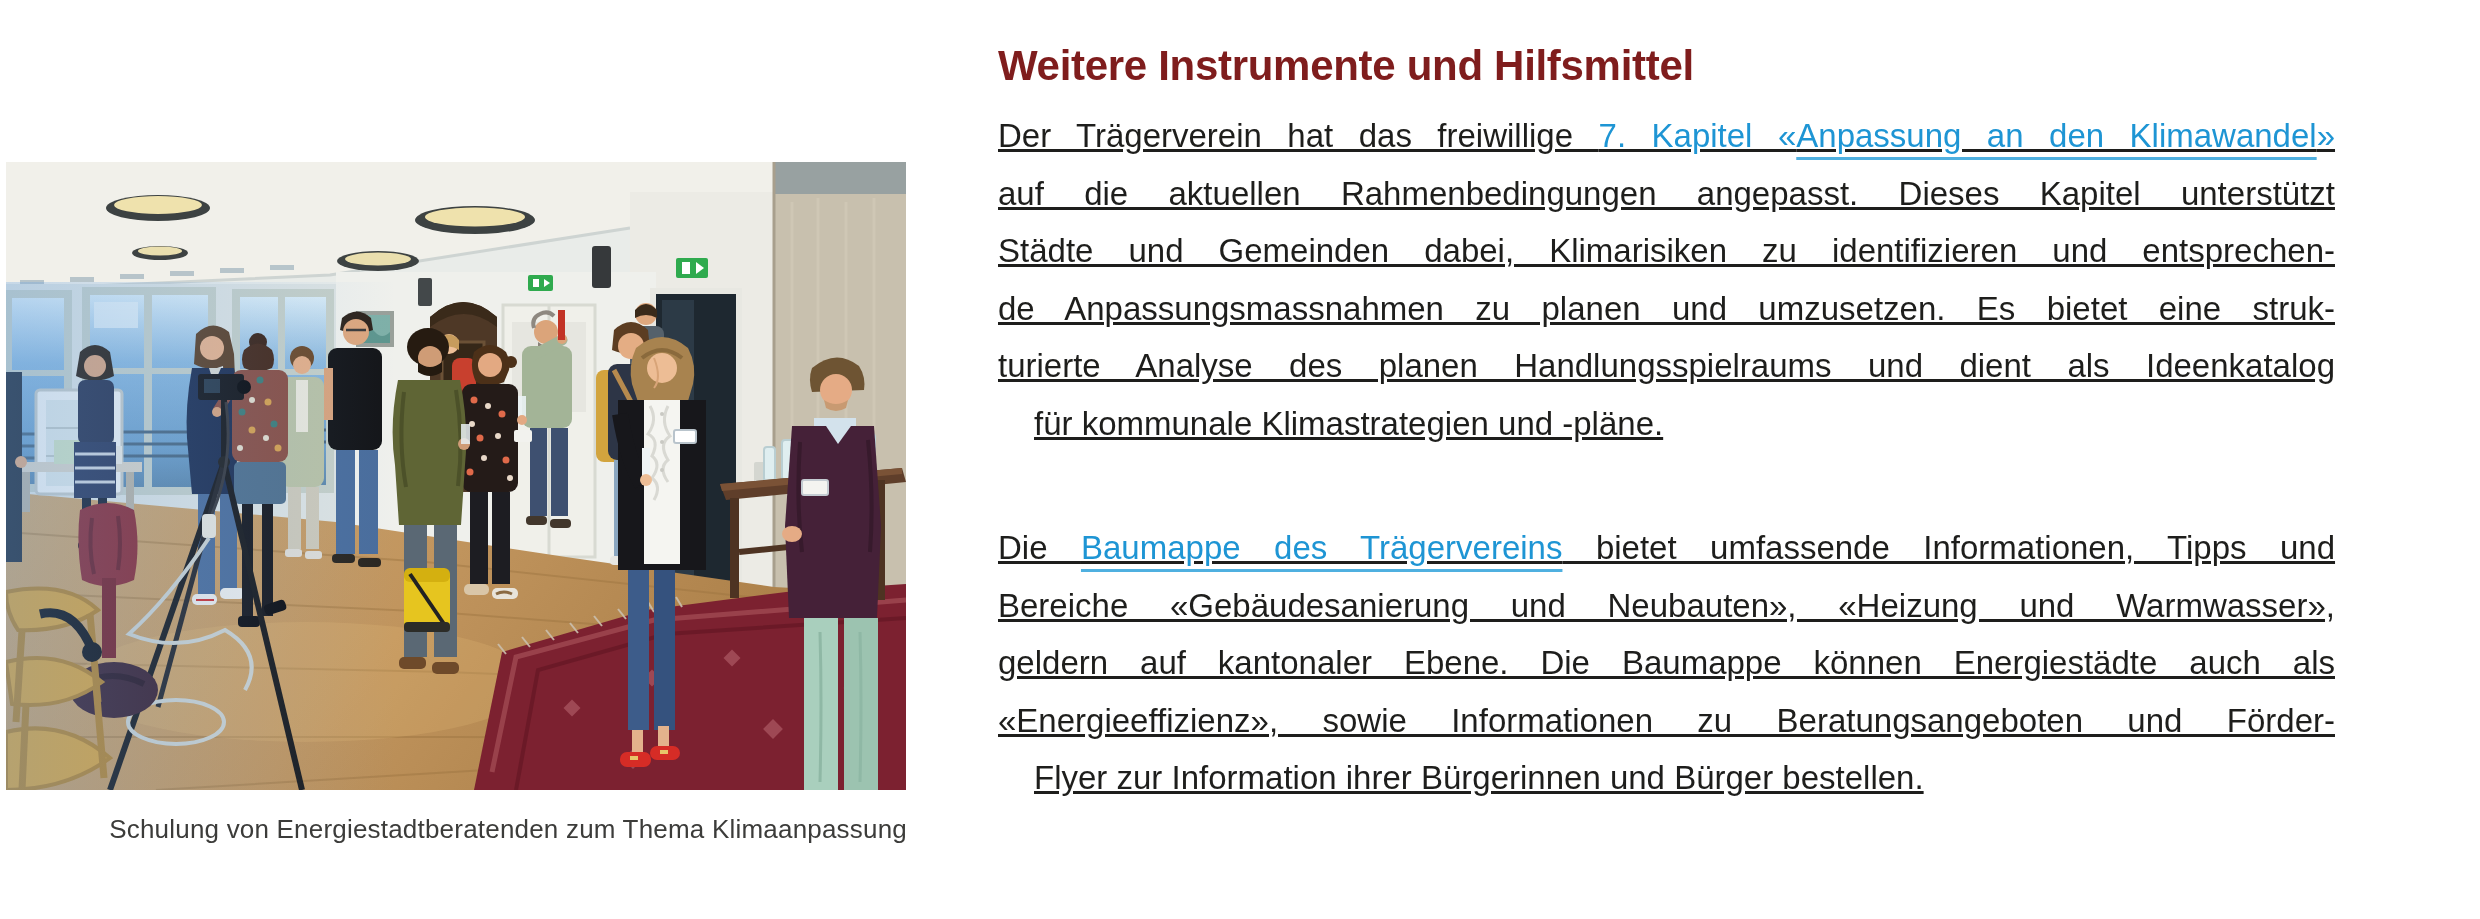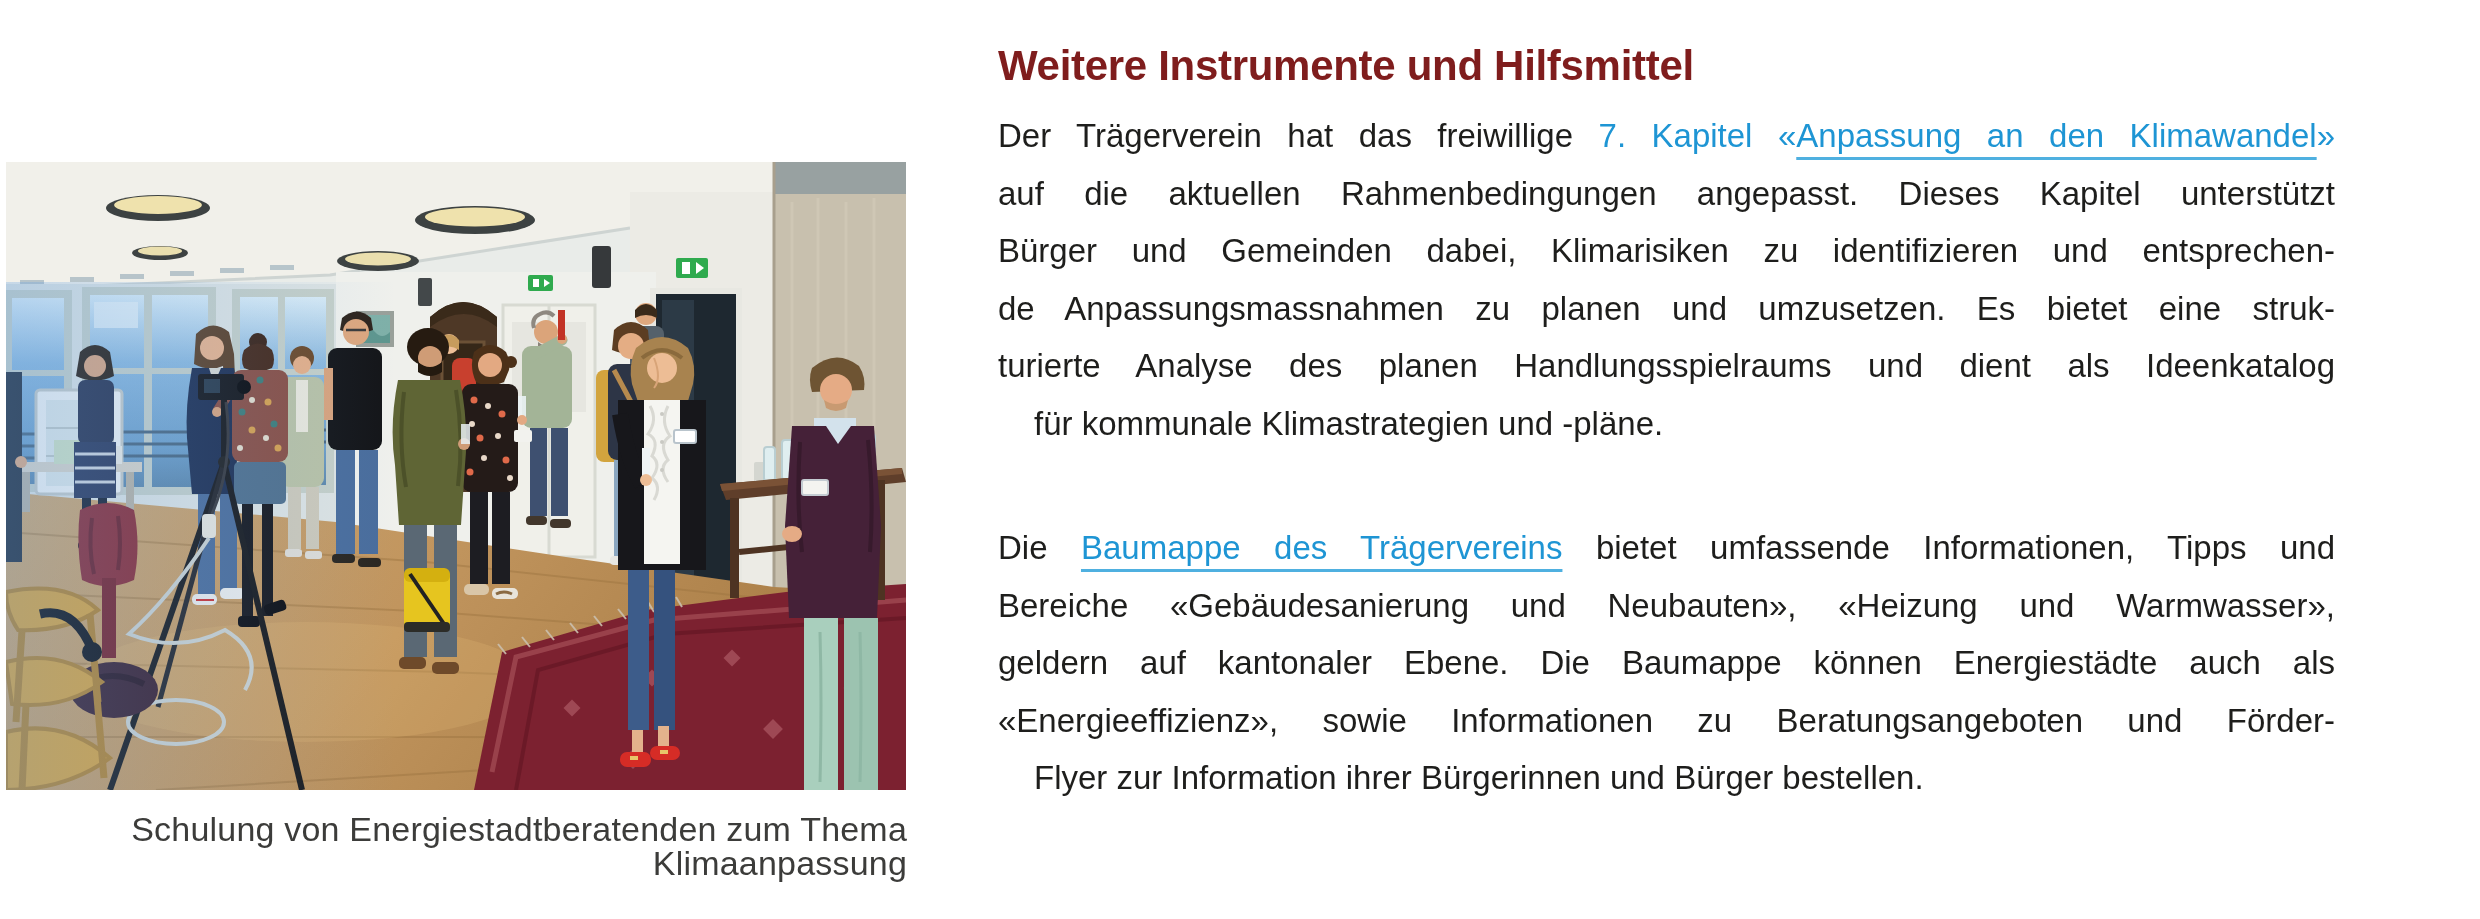--- a/index.html
+++ b/index.html
@@ -4,29 +4,29 @@
 <style>
   html,body{margin:0;padding:0;background:#ffffff;}
   body{width:2480px;height:919px;position:relative;overflow:hidden;
        font-family:"Liberation Sans","DejaVu Sans",sans-serif;color:#1e1e1c;}
 
   
   .photo{position:absolute;left:6px;top:162px;width:900px;height:628px;overflow:hidden;background:#dfe5e4;}
   .photo svg{display:block;width:100%;height:100%;}
 
   .caption{position:absolute;left:6px;top:812px;width:901px;text-align:right;
-           font-size:34px;line-height:34px;color:#3c3c3a;letter-spacing:0.2px;}
+           font-size:26px;line-height:34px;color:#3c3c3a;letter-spacing:0.2px;}
 
   
   .textcol{position:absolute;left:998px;top:40px;width:1337px;}
   .textcol h1{margin:0 0 15px 0;font-size:42px;line-height:52px;font-weight:700;
               letter-spacing:-0.3px;color:#7f1d1d;}
   .para{font-size:33px;line-height:57.5px;margin:0 0 67px 0;color:#1e1e1c;}
   .para:last-child{margin-bottom:0;}
-  .tline{text-align:justify;text-align-last:justify;}
+  .tline{text-align:justify;text-align-last:justify;text-decoration:underline;}
   .tline.tline-last{text-align:justify;text-align-last:left;margin-left:36px;}
   .seg-plain{color:#1e1e1c;}
   .seg-blue{color:#1e95d4;}
   .seg-link{color:#1e95d4;text-decoration:underline;text-decoration-thickness:3px;
             text-underline-offset:10px;text-decoration-color:#4fb0e0;cursor:pointer;}
 </style>
 </head>
 <body>
 
 <div class="photo">
@@ -489,21 +489,21 @@
   </svg>
 </div>
 
 <div class="caption">Schulung von Energiestadtberatenden zum Thema Klimaanpassung</div>
 
 <div class="textcol">
   <h1>Weitere Instrumente und Hilfsmittel</h1>
   <div class="para">
       <div class="tline"><span class="seg-plain">Der Trägerverein hat das freiwillige </span><span class="seg-blue">7. Kapitel «</span><span class="seg-link">Anpassung an den Klimawandel</span><span class="seg-blue">»</span></div>
       <div class="tline"><span class="seg-plain">auf die aktuellen Rahmenbedingungen angepasst. Dieses Kapitel unterstützt</span></div>
-      <div class="tline"><span class="seg-plain">Bürger und Gemeinden dabei, Klimarisiken zu identifizieren und entsprechen-</span></div>
+      <div class="tline"><span class="seg-plain">Städte und Gemeinden dabei, Klimarisiken zu identifizieren und entsprechen-</span></div>
       <div class="tline"><span class="seg-plain">de Anpassungsmassnahmen zu planen und umzusetzen. Es bietet eine struk-</span></div>
       <div class="tline"><span class="seg-plain">turierte Analyse des planen Handlungsspielraums und dient als Ideenkatalog</span></div>
       <div class="tline tline-last"><span class="seg-plain">für kommunale Klimastrategien und -pläne.</span></div>
     </div>
   <div class="para">
       <div class="tline"><span class="seg-plain">Die </span><span class="seg-link">Baumappe des Trägervereins</span><span class="seg-plain"> bietet umfassende Informationen, Tipps und</span></div>
       <div class="tline"><span class="seg-plain">Bereiche «Gebäudesanierung und Neubauten», «Heizung und Warmwasser»,</span></div>
       <div class="tline"><span class="seg-plain">geldern auf kantonaler Ebene. Die Baumappe können Energiestädte auch als</span></div>
       <div class="tline"><span class="seg-plain">«Energieeffizienz», sowie Informationen zu Beratungsangeboten und Förder-</span></div>
       <div class="tline tline-last"><span class="seg-plain">Flyer zur Information ihrer Bürgerinnen und Bürger bestellen.</span></div>

